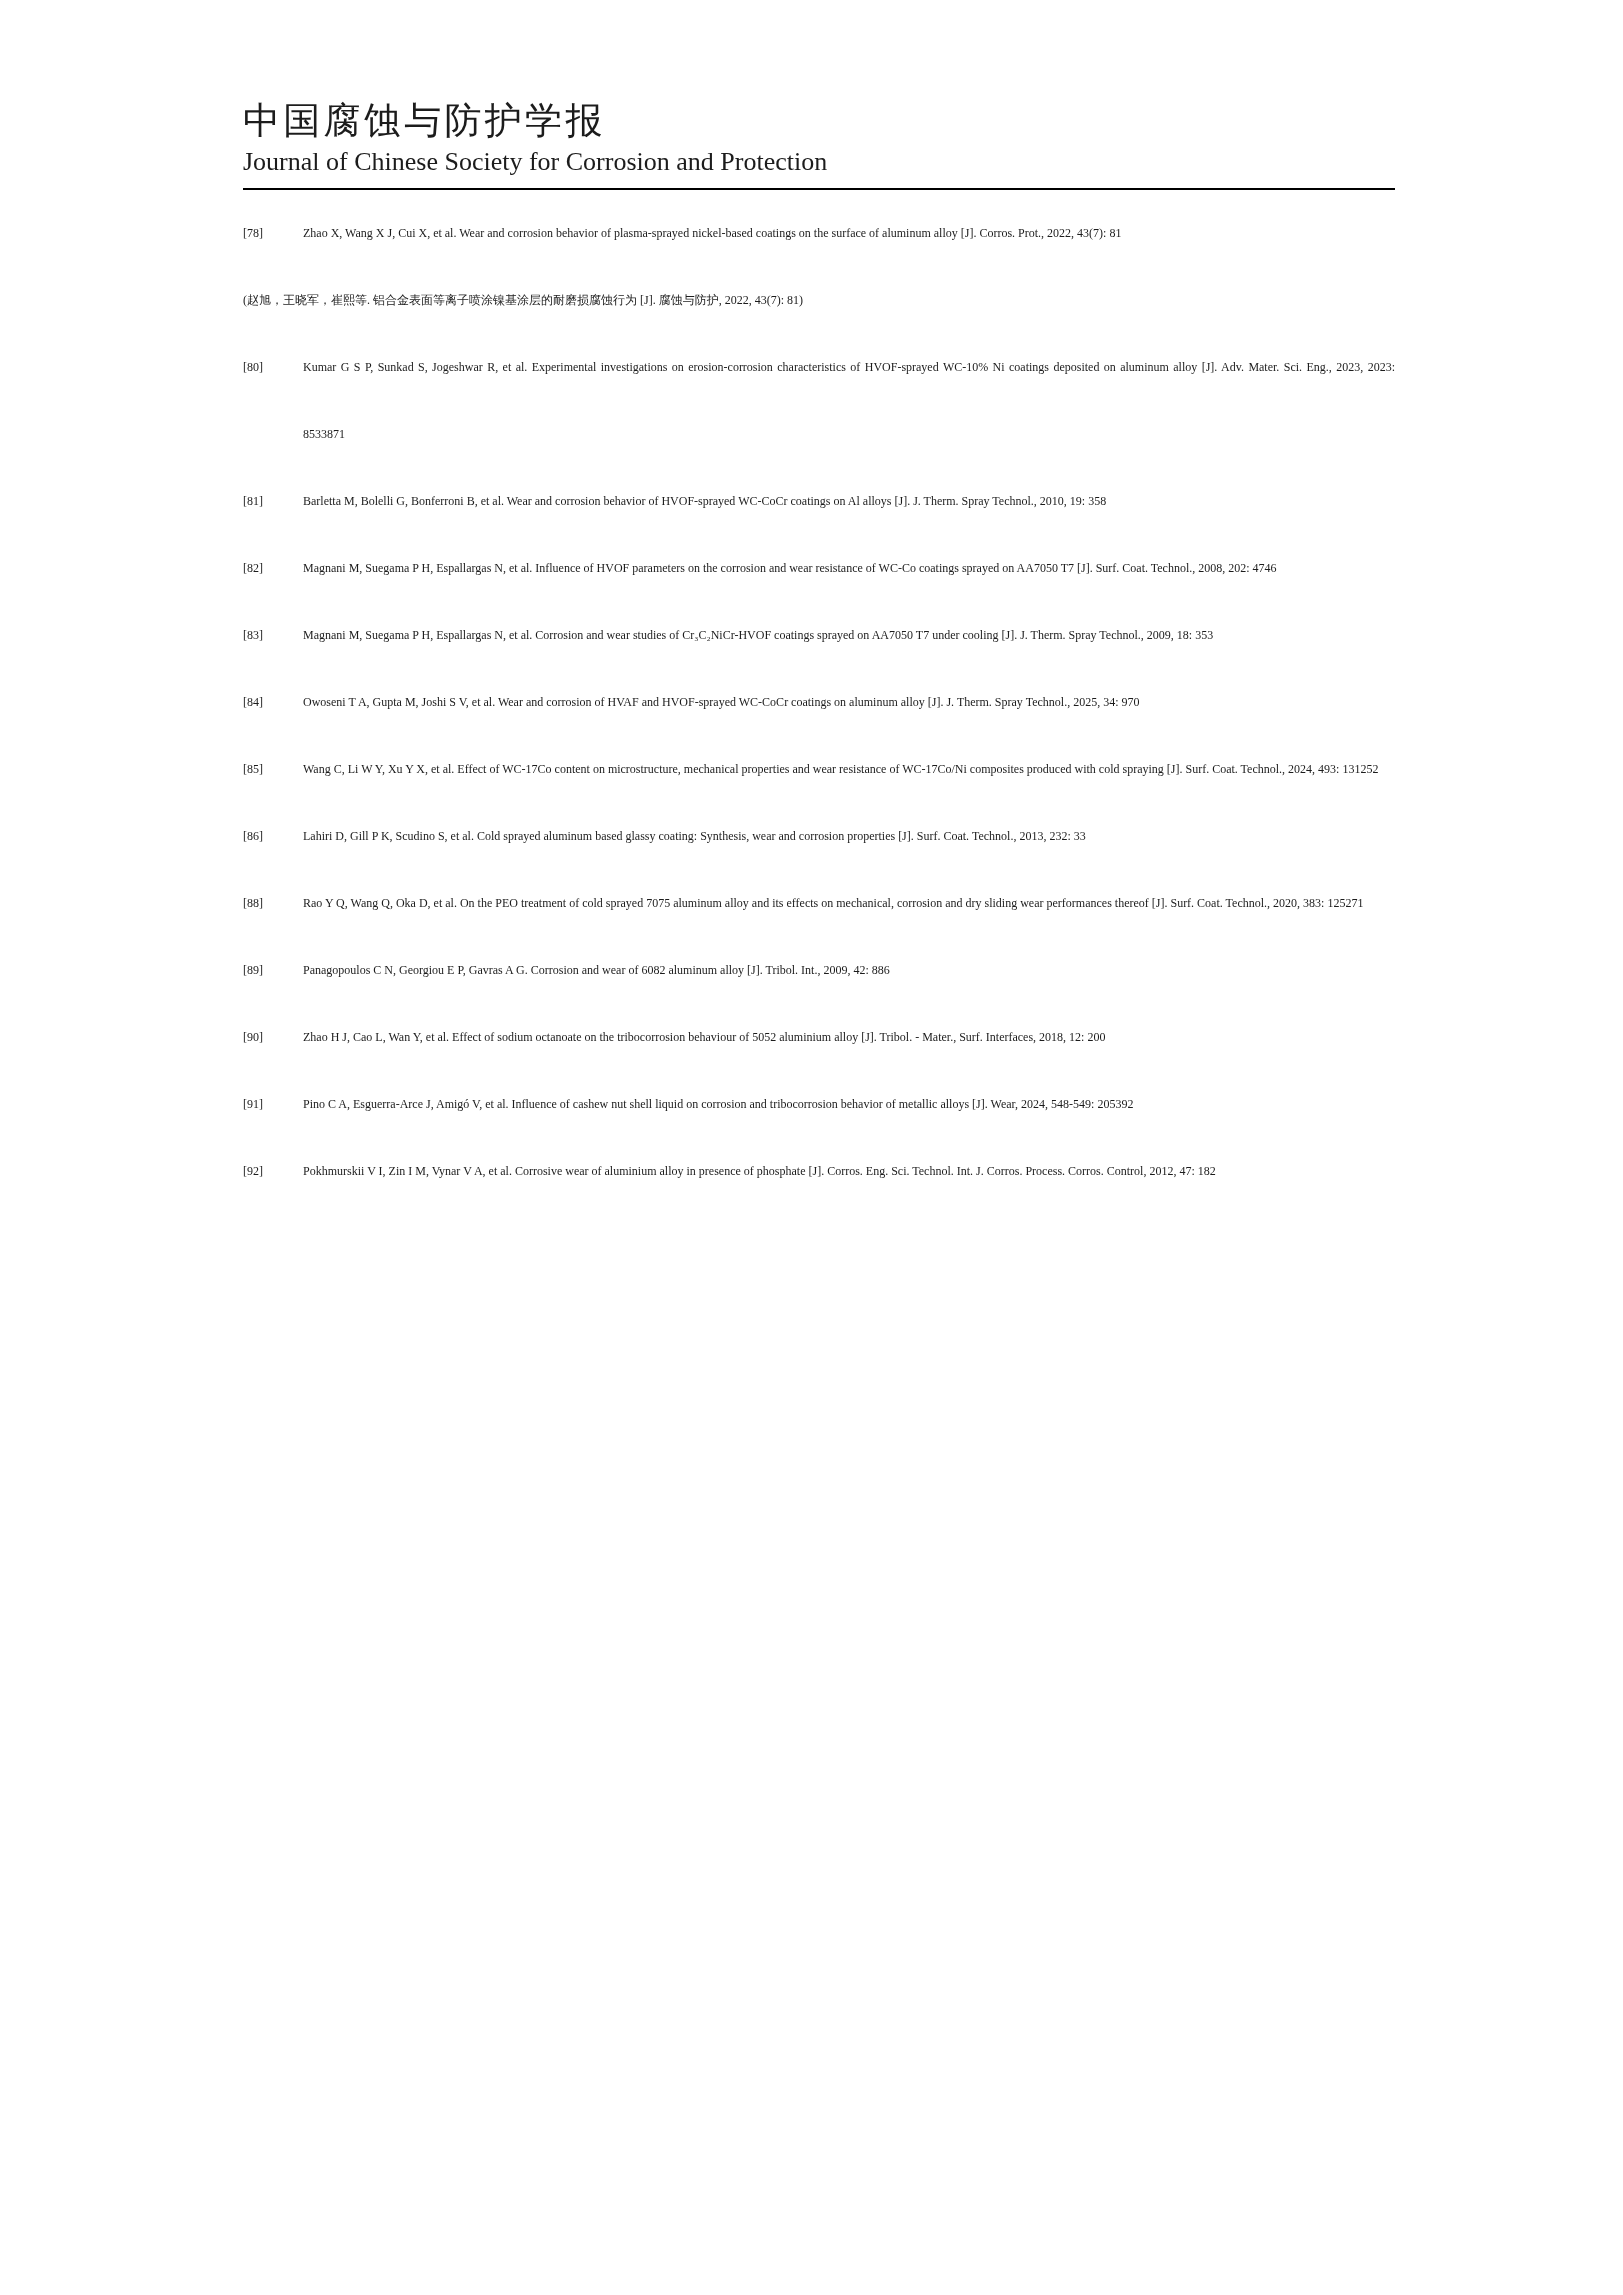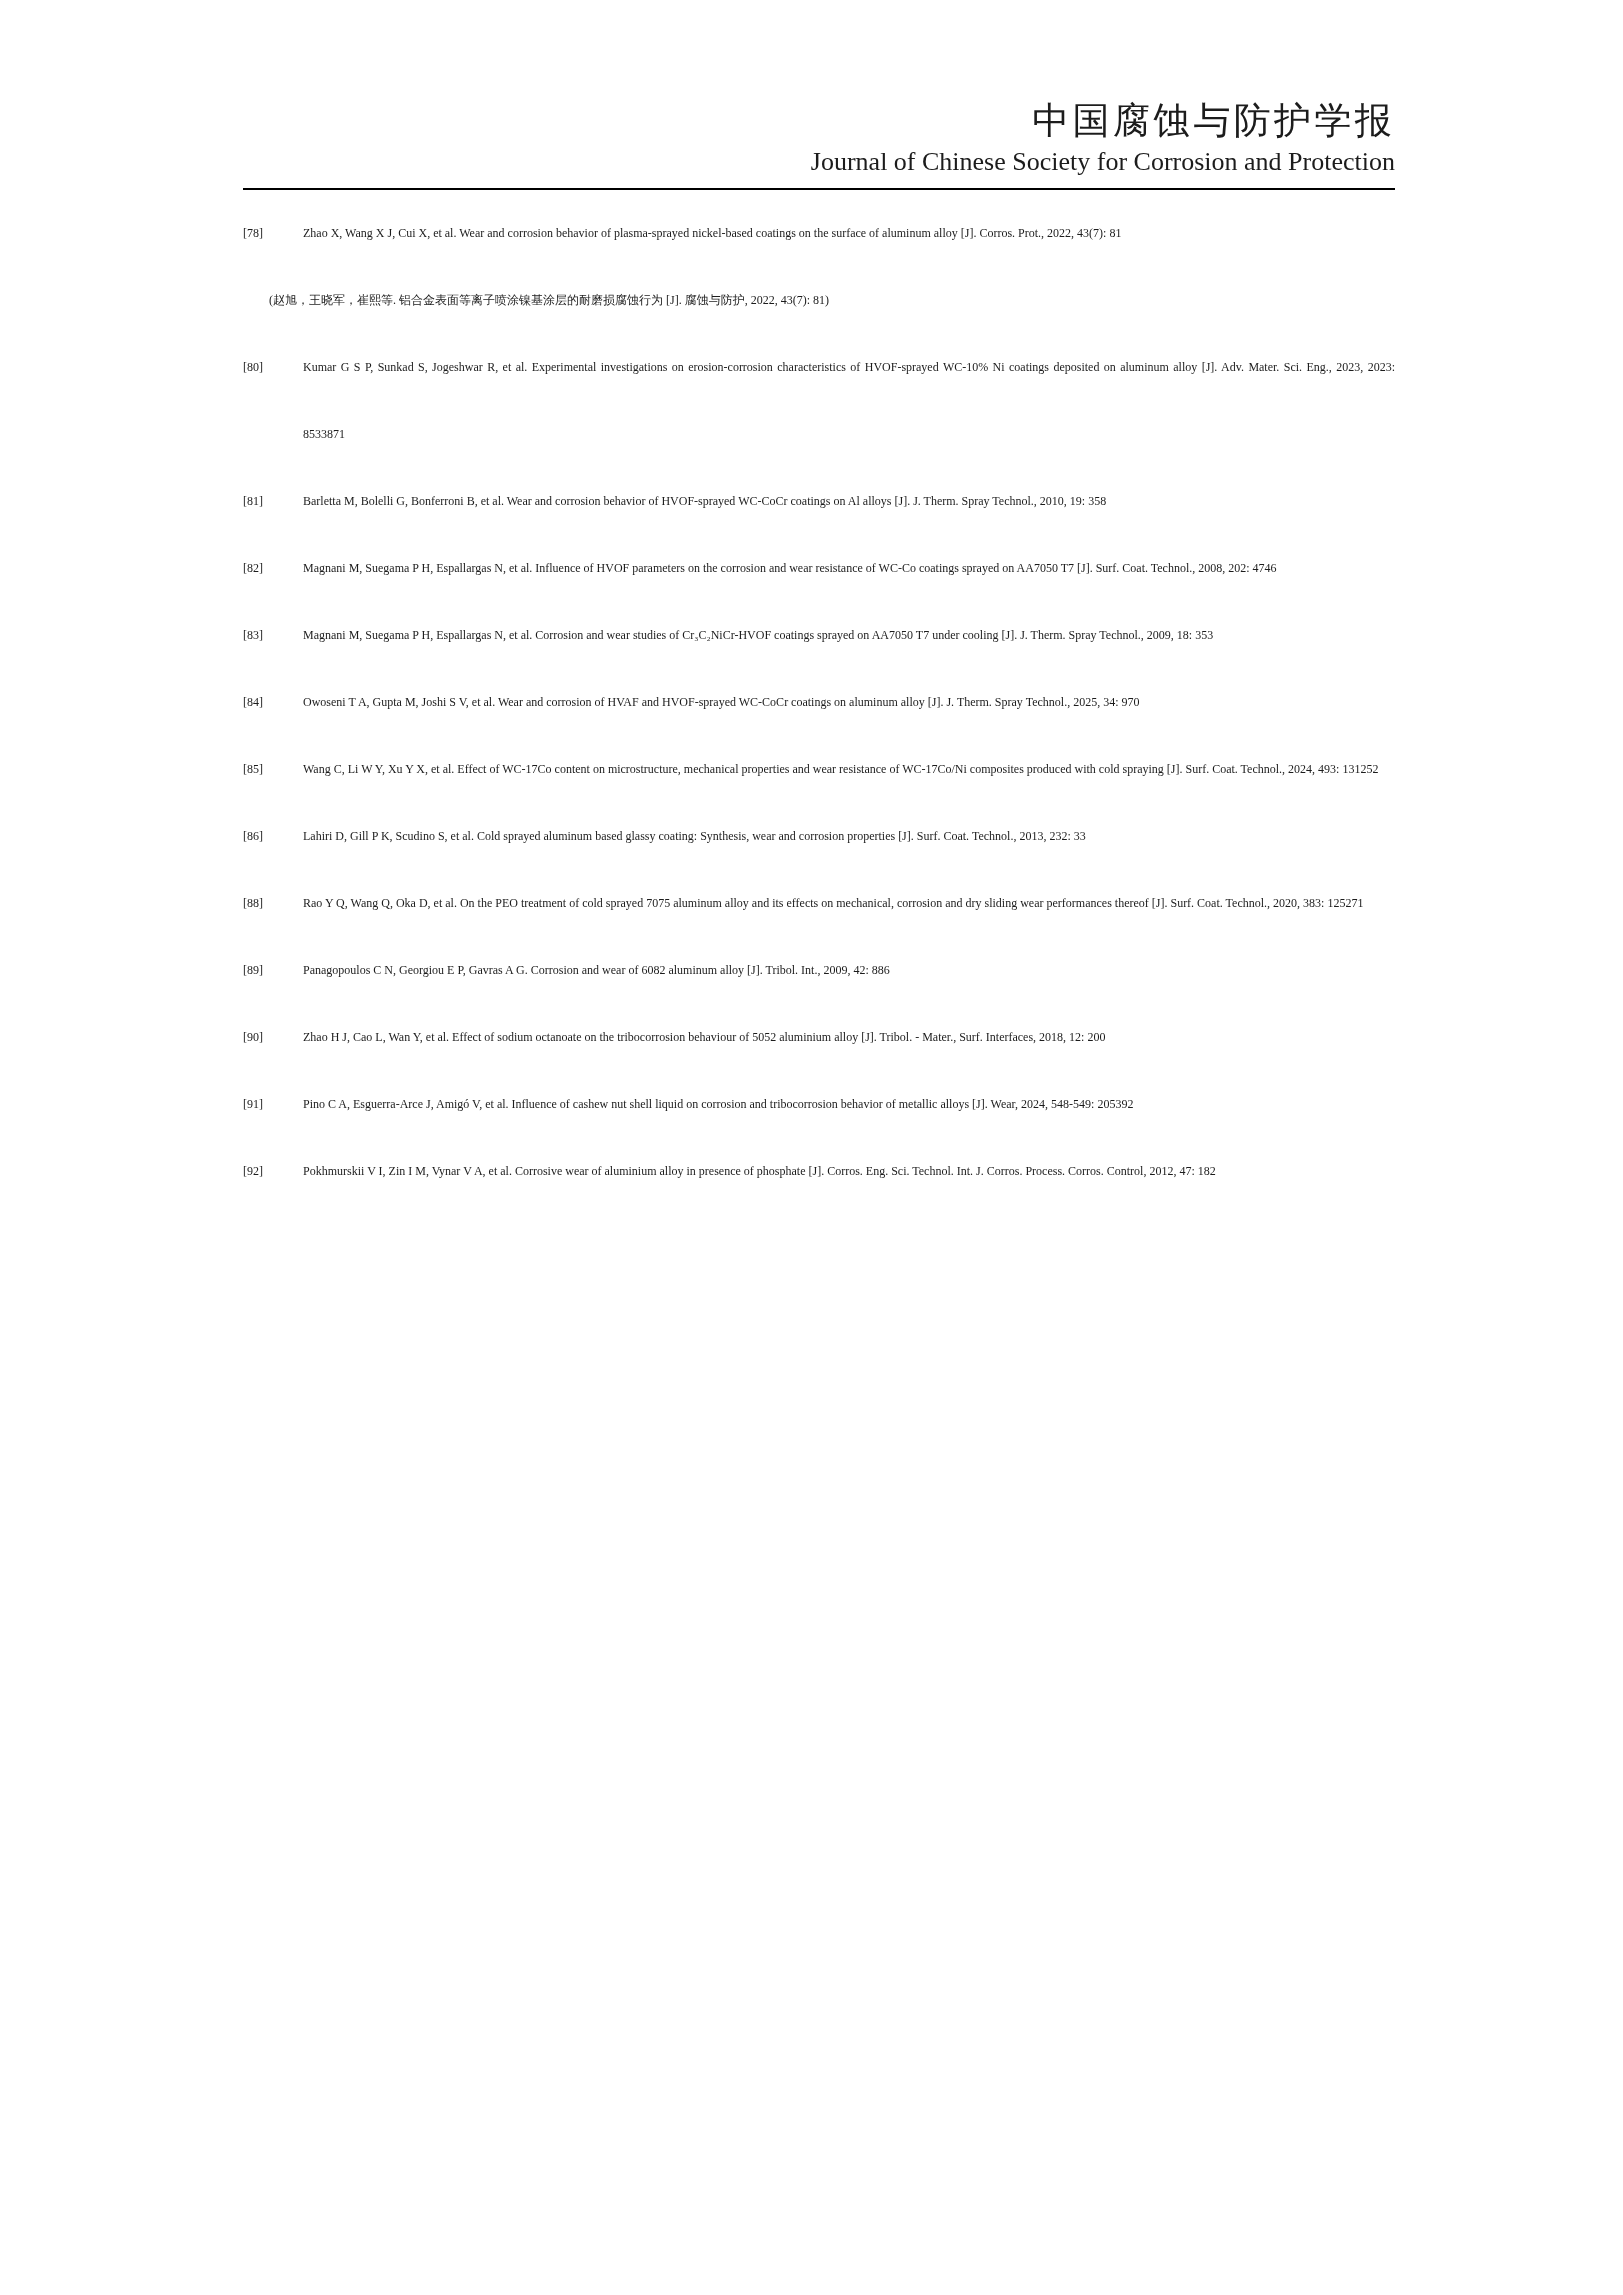--- a/index.html
+++ b/index.html
@@ -10,21 +10,21 @@
     background: #ffffff;
     color: #1c1c1c;
     font-family: "Liberation Serif", "DejaVu Serif", serif;
     overflow: hidden;
   }
   .page {
     width: 1623px;
     height: 2295px;
     padding: 98px 228px 39px 243px;
   }
-  .header { text-align: right; }
+  .header { text-align: left; }
   .title-zh {
     font-size: 37px;
     letter-spacing: 3.3px;
     line-height: 1.25;
   }
   .title-en {
     font-size: 26px;
     margin-top: 2px;
     line-height: 1.2;
   }
@@ -46,21 +46,20 @@
   }
   .ref-num {
     display: inline-block;
     width: 60px;
     margin-left: -60px;
     text-align: left;
   }
   .ref-note {
     padding-left: 0;
     text-align: justify;
-    margin-left: 26px;
   }
 </style>
 </head>
 <body>
 
 <div class="page">
   <header class="header">
     <div class="title-zh">中国腐蚀与防护学报</div>
     <div class="title-en">Journal of Chinese Society for Corrosion and Protection</div>
     <div class="rule"></div>

